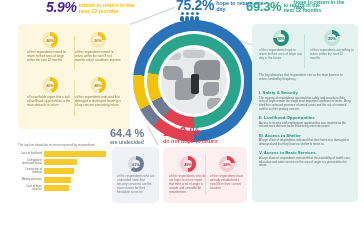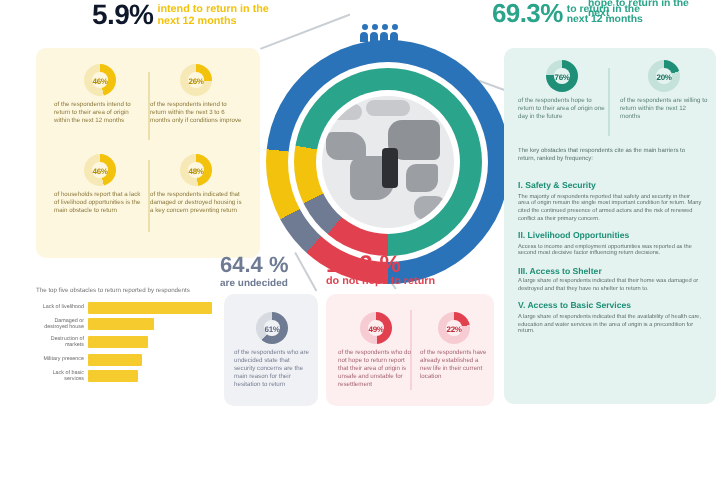--- a/index.html
+++ b/index.html
@@ -10,21 +10,21 @@
     overflow: hidden;
   }
   .page { position: relative; width: 364px; height: 205px; background: #fff; }
 
   
   .headline { position: absolute; display: flex; align-items: flex-start; gap: 2px; }
   .hl-num { font-weight: bold; line-height: 0.95; letter-spacing: -0.3px; }
   .hl-txt { line-height: 1.05; font-weight: bold; }
 
   #hl-left  { left: 46px;  top: 1px; }
-  #hl-left .hl-num { font-size: 14px; color: #0f172a; }
+  #hl-left .hl-num { font-size: 14px; color: #4c1d95; font-style: italic; }
   #hl-left .hl-txt { font-size: 5.4px; color: #f2c20c; width: 58px; padding-top: 2px; }
 
   #hl-mid   { left: 176px; top: -1px; }
   #hl-mid .hl-num { font-size: 14px; color: #2b73b8; }
   #hl-mid .hl-txt { font-size: 5.4px; color: #2b73b8; width: 52px; padding-top: 2px; }
 
   #hl-right { left: 246px; top: 1px; }
   #hl-right .hl-num { font-size: 13px; color: #2aa48a; }
   #hl-right .hl-txt { font-size: 5.2px; color: #2aa48a; width: 48px; padding-top: 2px; }
 
@@ -85,20 +85,24 @@
 </head>
 <body>
 
 <div class="page">
 
   <div class="headline" id="hl-left">
     <span class="hl-num">5.9%</span>
     <span class="hl-txt">intend to return in the next 12 months</span>
   </div>
 
+  <div class="headline" id="hl-mid">
+    <span class="hl-num">75.2%</span>
+    <span class="hl-txt">hope to return one day</span>
+  </div>
   <div class="people-icons">
     <div class="p">
         <div class="head"></div>
         <div class="body"></div>
       </div>
     <div class="p">
         <div class="head"></div>
         <div class="body"></div>
       </div>
     <div class="p">

